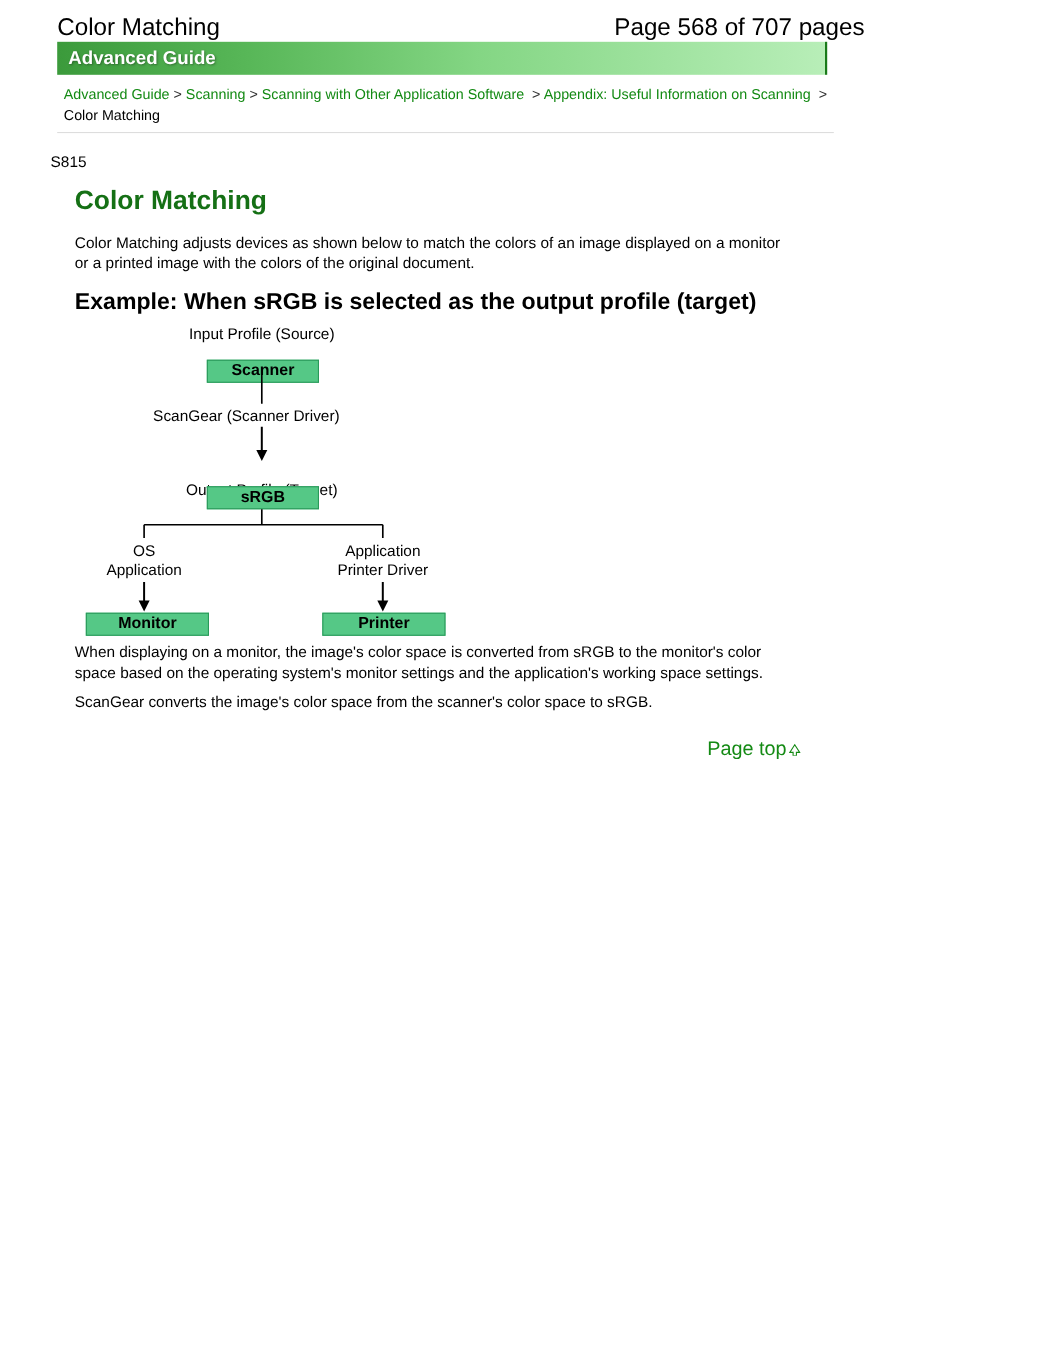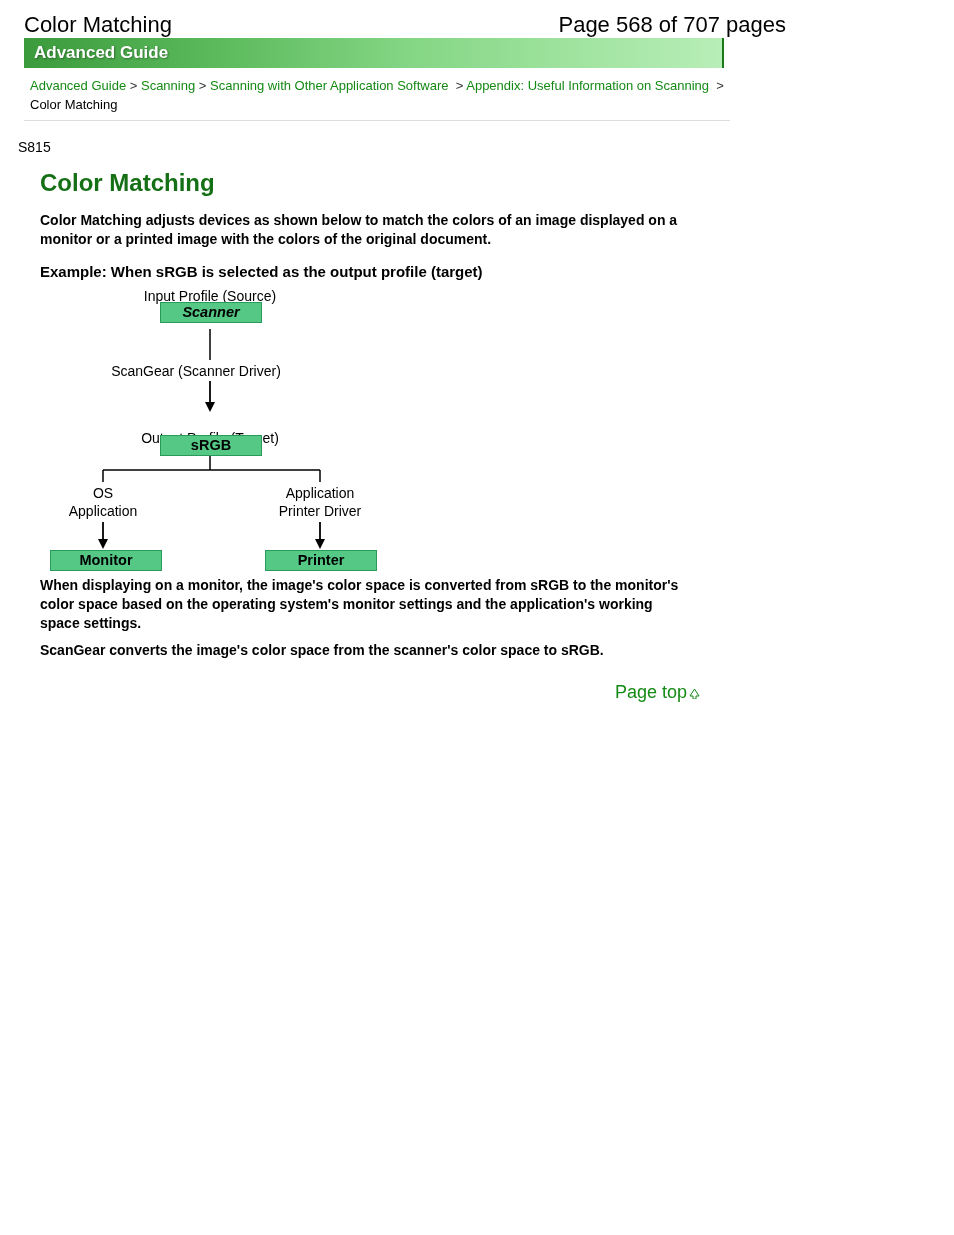--- a/index.html
+++ b/index.html
@@ -1,35 +1,35 @@
 <!DOCTYPE html>
 <html><head>
 <meta charset="utf-8">
 <style>
   html,body{margin:0;padding:0;background:#fff;font-family:Arial,Helvetica,sans-serif;font-size:14px;color:#000;}
-  .page{width:830px;min-height:1235px;box-sizing:border-box;padding:12px 44px 0 24px;position:relative;}
+  .page{width:830px;min-height:1235px;box-sizing:border-box;padding:12px 44px 0 52px;position:relative;}
   .header-row{display:flex;justify-content:space-between;align-items:baseline;}
   .header-title{font-size:22px;font-weight:400;}
   .header-page{font-size:22px;font-weight:400;}
   .banner-wrap{}
   .banner{
     width:700px;height:30px;line-height:30px;padding-left:10px;box-sizing:border-box;
     font-size:17px;font-weight:bold;color:#fff;
     background:linear-gradient(90deg,#3b9a3b 0%,#58b758 25%,#84d684 55%,#b8eeb8 100%);
     border-right:2px solid #1a7a1a;
     text-shadow:1px 1px 2px rgba(0,0,0,0.35);
   }
   .breadcrumb{width:700px;font-size:13px;color:#000;margin-top:6px;line-height:19px;border-bottom:1px solid #ddd;padding:2px 0 6px 6px;}
   .breadcrumb a.bc{color:#148a14;text-decoration:none;}
   .breadcrumb .sep{color:#333;}
   .code{margin-top:18px;margin-left:-6px;font-size:14px;}
   .section-title{color:#157015;font-size:24px;font-weight:bold;margin:14px 0 14px 16px;}
   .body-text{width:650px;margin:0 0 0 16px;line-height:19px;}
-  .p{margin:0 0 8px 0;font-weight:bold;}
-  .example-head{width:650px;margin:14px 0 6px 16px;font-weight:bold;font-size:15px;}
+  .p{margin:0 0 8px 0;}
+  .example-head{width:650px;margin:14px 0 6px 16px;font-weight:bold;font-size:21px;}
   .diagram{position:relative;width:420px;height:290px;margin-left:16px;}
   .lbl{position:absolute;white-space:nowrap;text-align:center;font-size:14px;}
   .pill{position:absolute;background:#55c886;border:1px solid #2a9a5a;font-weight:bold;font-size:14.5px;text-align:center;height:19px;line-height:19px;}
   .page-top{width:660px;text-align:right;color:#148a14;font-size:18px;margin-top:22px;margin-left:16px;}
   .page-top .up{display:inline-block;width:11px;height:11px;position:relative;top:1px;margin-left:2px;}
   svg{display:block;}
 </style>
 </head>
 <body>
 
@@ -61,21 +61,21 @@
 
   <div class="body-text">
     <p class="p">Color Matching adjusts devices as shown below to match the colors of an image displayed on a monitor or a printed image with the colors of the original document.</p>
   </div>
 
   <div class="example-head">Example: When sRGB is selected as the output profile (target)</div>
 
   <div class="diagram">
 
     <div class="lbl" style="left:70px;top:2px;width:200px;">Input Profile (Source)</div>
-    <div class="pill" style="left:120px;top:16px;width:100px;font-style:italic;">Scanner</div>
+    <div class="pill" style="left:120px;top:34px;width:100px;">Scanner</div>
     <div class="lbl" style="left:56px;top:77px;width:200px;">ScanGear (Scanner Driver)</div>
     <div class="lbl" style="left:70px;top:144px;width:200px;">Output Profile (Target)</div>
     <div class="pill" style="left:120px;top:149px;width:100px;">sRGB</div>
 
     <div class="lbl" style="left:18px;top:199px;width:90px;">OS</div>
     <div class="lbl" style="left:18px;top:217px;width:90px;">Application</div>
     <div class="lbl" style="left:230px;top:199px;width:100px;">Application</div>
     <div class="lbl" style="left:230px;top:217px;width:100px;">Printer Driver</div>
 
     <div class="pill" style="left:10px;top:264px;width:110px;text-align:center;">Monitor</div>

